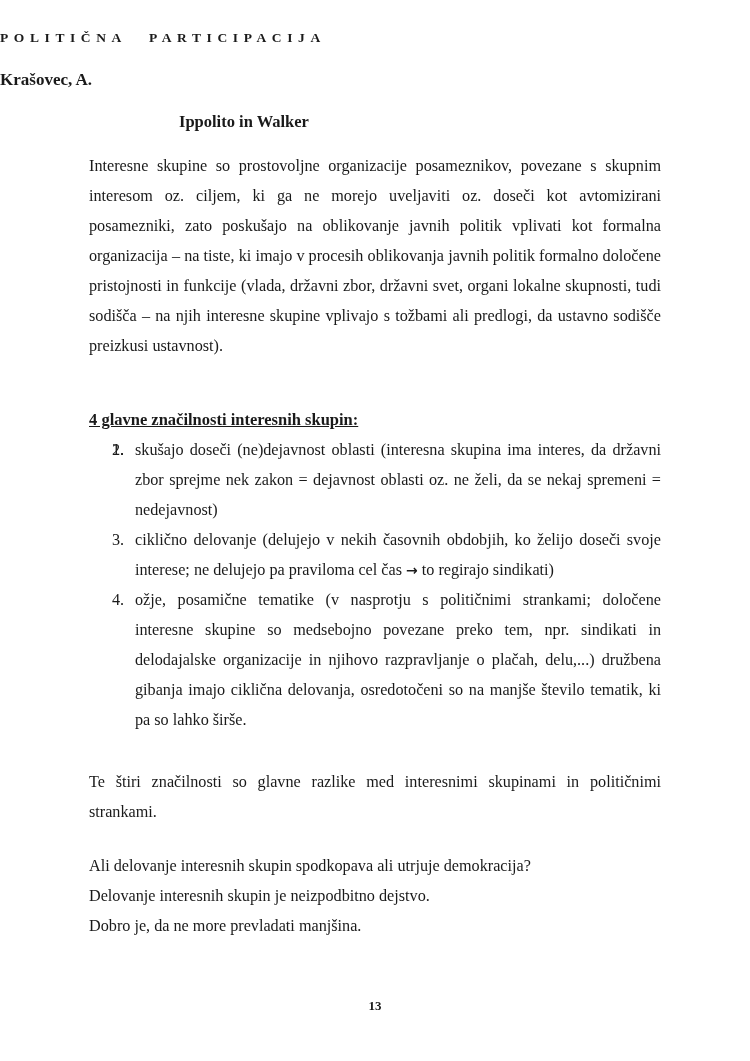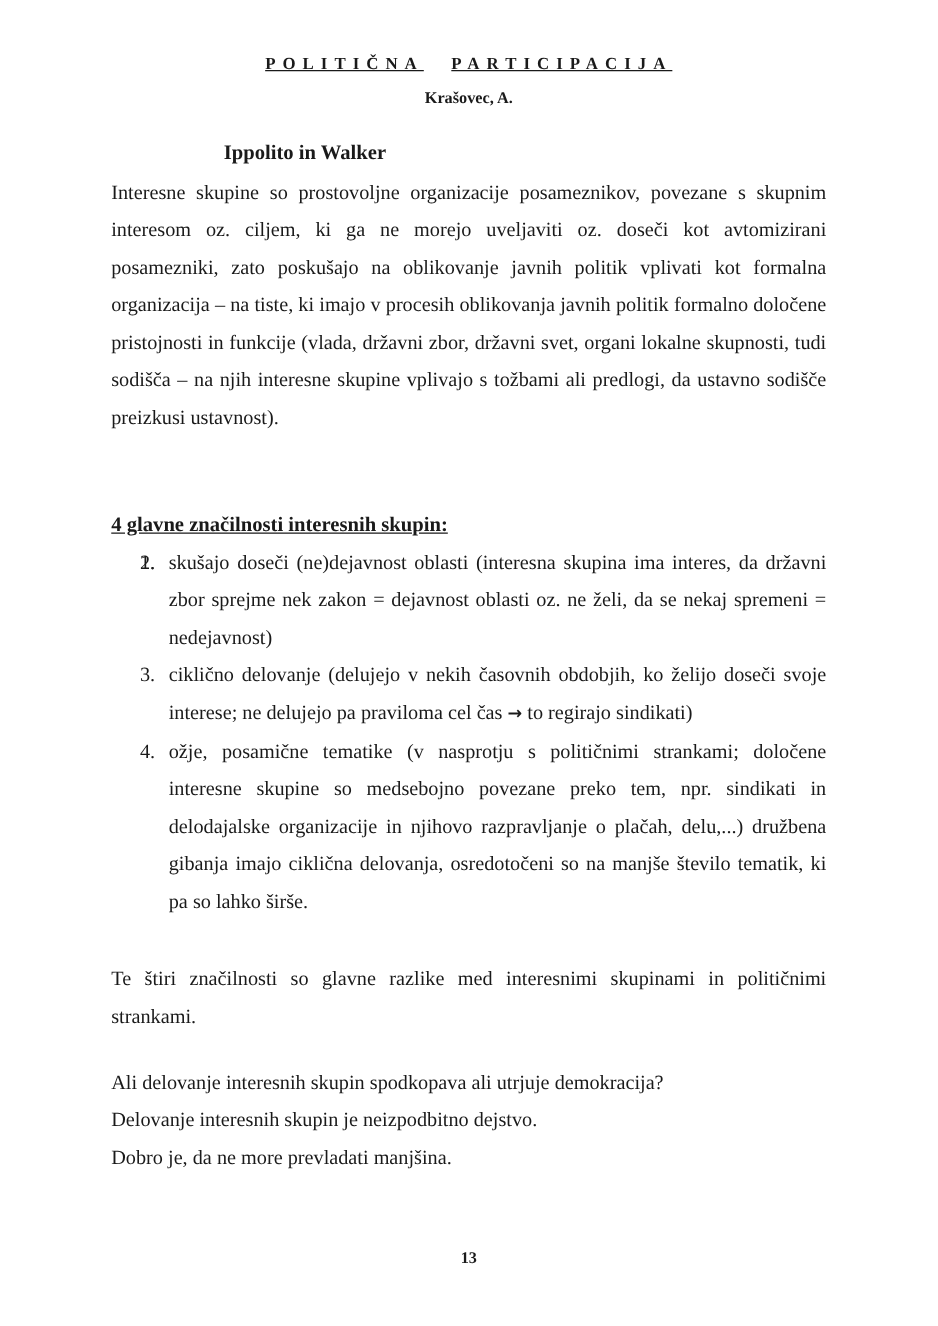--- a/index.html
+++ b/index.html
@@ -1,26 +1,26 @@
 <!DOCTYPE html>
 <html><head>
 <meta charset="utf-8">
 <style>
   html, body { margin: 0; padding: 0; background: #ffffff; }
   body { width: 750px; height: 1061px; position: relative; overflow: hidden;
          font-family: "Liberation Serif", "DejaVu Serif", serif; color: #1a1a1a; }
   .page { position: absolute; left: 0; top: 0; width: 750px; height: 1061px; }
-  .hdr-title { position: absolute; top: 43px; left: 0; width: 750px; text-align: center;
-               font-weight: bold; font-size: 13.5px; letter-spacing: 5.6px; text-decoration: underline; }
+  .hdr-title { position: absolute; top: 30px; left: 0; width: 750px; 
+               font-weight: bold; font-size: 13.5px; letter-spacing: 5.6px; }
   .hdr-title .gap { display: inline-block; width: 22px; }
-  .hdr-author { position: absolute; top: 70px; left: 0; width: 750px; text-align: center;
-                font-weight: bold; font-size: 13px; }
+  .hdr-author { position: absolute; top: 70px; left: 0; width: 750px; 
+                font-weight: bold; font-size: 17px; }
   .body { position: absolute; left: 89px; width: 572px; font-size: 16.2px; line-height: 30px; }
   .subhead { position: absolute; top: 112px; left: 179px; font-weight: bold; font-size: 16.5px; }
-  .justify { text-align: justify; }
+  .justify { text-align: justify; margin-top: 12px; }
   .p1 { top: 139px; }
   .sec2 { top: 405px; }
   .sec2 h2 { margin: 0; font-size: 16.5px; font-weight: bold; line-height: 30px; text-decoration: underline; }
   ol { margin: 0; padding: 0; list-style: none; }
   ol li { position: relative; padding-left: 46px; text-align: justify; }
   ol li .num { position: absolute; left: 23px; top: 0; }
   .closing { text-align: justify; margin-top: 32px; }
   .sec3 { top: 851px; }
   .sec3 p { margin: 0; }
   .page-num { position: absolute; top: 998px; left: 0; width: 750px; text-align: center;

